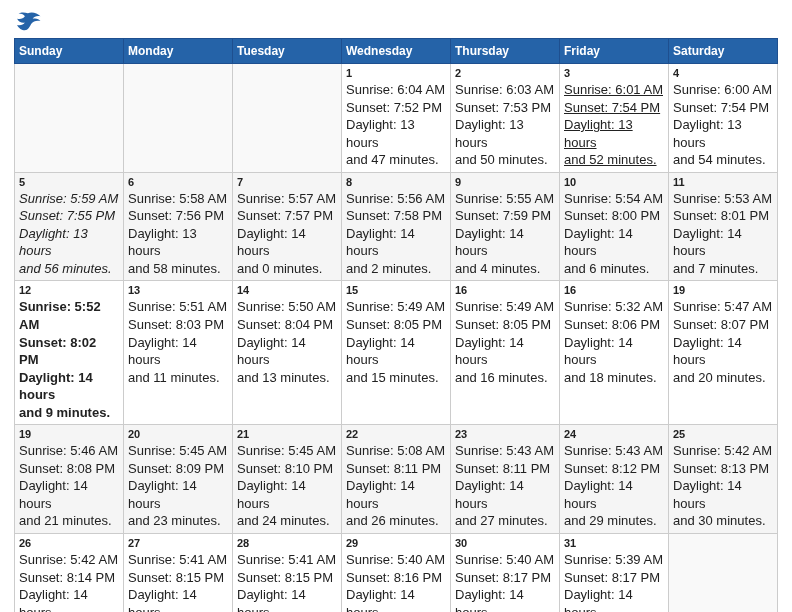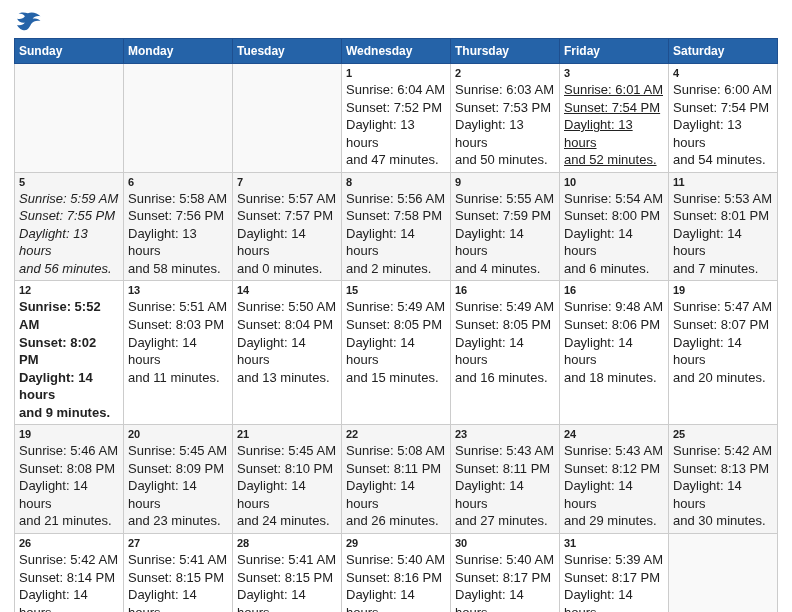--- a/index.html
+++ b/index.html
@@ -248,21 +248,21 @@
           </td>
           <td>
             <span class="day-num">16</span>
             <div class="cell-info" style="white-space: pre-line;">Sunrise: 5:49 AM
 Sunset: 8:05 PM
 Daylight: 14 hours
 and 16 minutes.</div>
           </td>
           <td>
             <span class="day-num">16</span>
-            <div class="cell-info" style="white-space: pre-line;">Sunrise: 9:48 AM
+            <div class="cell-info" style="white-space: pre-line;">Sunrise: 5:32 AM
 Sunset: 8:06 PM
 Daylight: 14 hours
 and 18 minutes.</div>
           </td>
           <td>
             <span class="day-num">19</span>
             <div class="cell-info" style="white-space: pre-line;">Sunrise: 5:47 AM
 Sunset: 8:07 PM
 Daylight: 14 hours
 and 20 minutes.</div>

